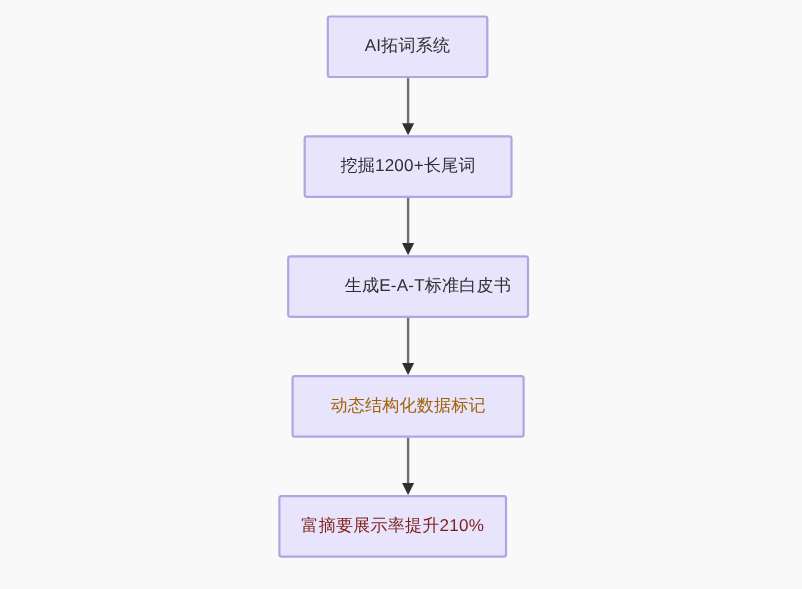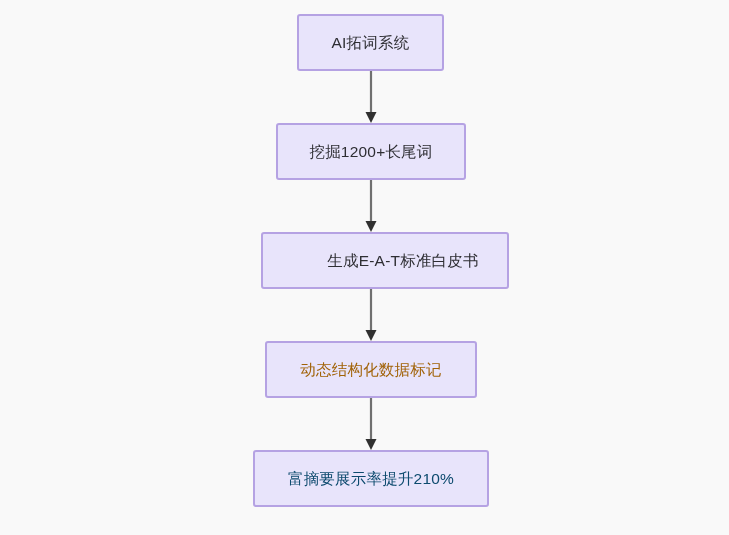--- a/index.html
+++ b/index.html
@@ -65,21 +65,21 @@
     <span class="node-label">挖掘1200+长尾词</span>
   </div>
 
   <div class="edge" id="edge-2" style="left: 364px; top: 180px;">
     <svg width="14" height="52" viewBox="0 0 14 52" xmlns="http://www.w3.org/2000/svg">
       <line x1="7" y1="0" x2="7" y2="43" stroke="#707070" stroke-width="2.2"></line>
       <polygon points="7,52 1.5,41 12.5,41" fill="#303030"></polygon>
     </svg>
   </div>
 
-  <div class="node" id="node-3" style="left: 261px; top: 232px; width: 248px; height: 57px; background: rgb(232, 228, 251); border-color: rgb(181, 162, 227); color: rgb(46, 46, 51); padding-left: 36px;">
+  <div class="node" id="node-3" style="left: 261px; top: 232px; width: 220px; height: 57px; background: rgb(232, 228, 251); border-color: rgb(181, 162, 227); color: rgb(46, 46, 51); padding-left: 36px;">
     <span class="node-label">生成E-A-T标准白皮书</span>
   </div>
 
   <div class="edge" id="edge-3" style="left: 364px; top: 289px;">
     <svg width="14" height="52" viewBox="0 0 14 52" xmlns="http://www.w3.org/2000/svg">
       <line x1="7" y1="0" x2="7" y2="43" stroke="#707070" stroke-width="2.2"></line>
       <polygon points="7,52 1.5,41 12.5,41" fill="#303030"></polygon>
     </svg>
   </div>
 
@@ -87,17 +87,17 @@
     <span class="node-label">动态结构化数据标记</span>
   </div>
 
   <div class="edge" id="edge-4" style="left: 364px; top: 398px;">
     <svg width="14" height="52" viewBox="0 0 14 52" xmlns="http://www.w3.org/2000/svg">
       <line x1="7" y1="0" x2="7" y2="43" stroke="#707070" stroke-width="2.2"></line>
       <polygon points="7,52 1.5,41 12.5,41" fill="#303030"></polygon>
     </svg>
   </div>
 
-  <div class="node" id="node-5" style="left: 253px; top: 450px; width: 236px; height: 57px; background: rgb(232, 228, 251); border-color: rgb(181, 162, 227); color: #0c4a6e;">
+  <div class="node" id="node-5" style="left: 253px; top: 450px; width: 208px; height: 57px; background: rgb(232, 228, 251); border-color: rgb(181, 162, 227); color: #7f1d1d;">
     <span class="node-label">富摘要展示率提升210%</span>
   </div>
 
 </div>
 
 </body></html>

